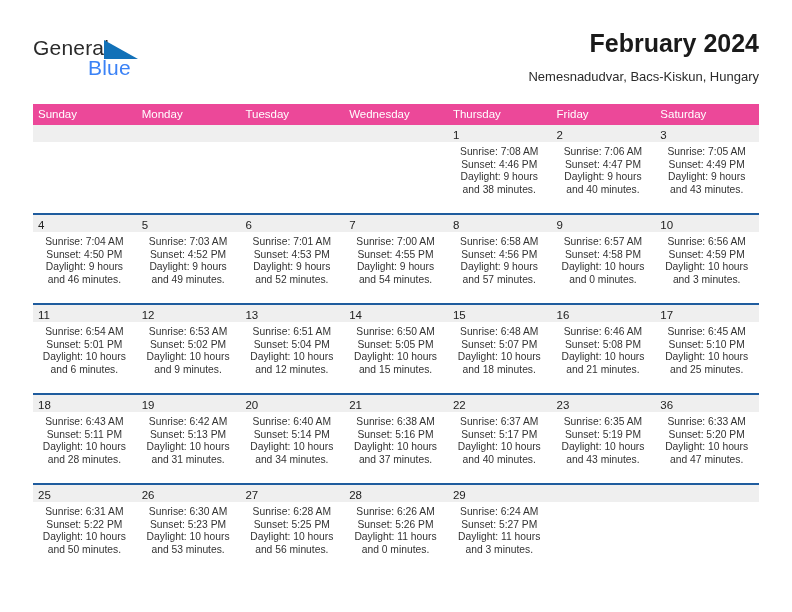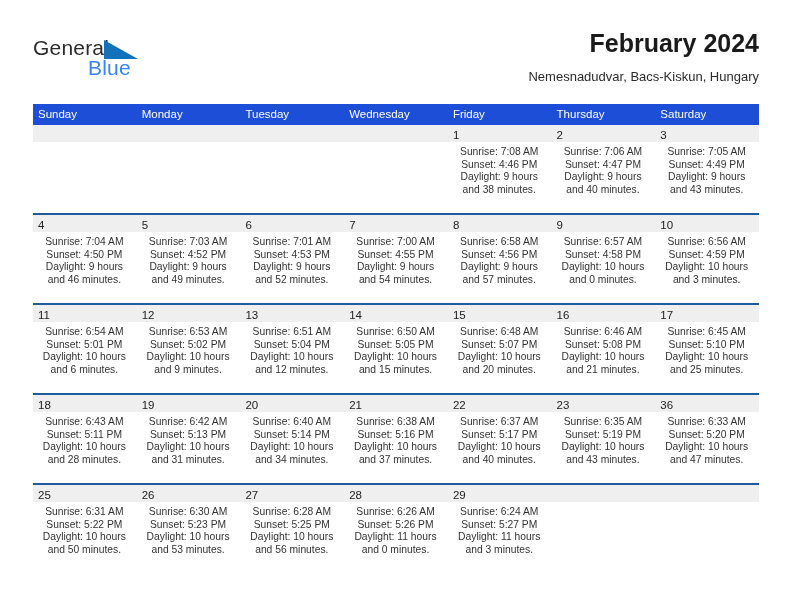--- a/index.html
+++ b/index.html
@@ -73,21 +73,21 @@
   }
 
   
   .calendar {
     position: absolute;
     left: 33px; top: 104px;
     width: 726px;
   }
   .dow-row {
     display: flex;
-    background: #1d4ed8;
+    background: #ec4899;
     height: 21px;
   }
   .dow {
     flex: 1 1 0;
     color: #ffffff;
     font-size: 11.5px;
     line-height: 21px;
     padding-left: 5px;
     white-space: nowrap;
     overflow: hidden;
@@ -149,22 +149,22 @@
     </div>
   </div>
 
   <div class="calendar">
 
     <div class="dow-row">
       <div class="dow">Sunday</div>
       <div class="dow">Monday</div>
       <div class="dow">Tuesday</div>
       <div class="dow">Wednesday</div>
+      <div class="dow">Thursday</div>
       <div class="dow">Friday</div>
-      <div class="dow">Thursday</div>
       <div class="dow">Saturday</div>
     </div>
 
     <div id="weeks-container">
         <div class="week">
           <div class="cell empty">
             <div class="daynum-band"><span class="daynum"></span></div>
             <div class="cell-lines">
               <div class="cell-line"></div>
               <div class="cell-line"></div>
@@ -328,21 +328,21 @@
               <div class="cell-line">Daylight: 10 hours</div>
               <div class="cell-line">and 15 minutes.</div>
             </div>
           </div>
           <div class="cell">
             <div class="daynum-band"><span class="daynum">15</span></div>
             <div class="cell-lines">
               <div class="cell-line">Sunrise: 6:48 AM</div>
               <div class="cell-line">Sunset: 5:07 PM</div>
               <div class="cell-line">Daylight: 10 hours</div>
-              <div class="cell-line">and 20 minutes.</div>
+              <div class="cell-line">and 18 minutes.</div>
             </div>
           </div>
           <div class="cell">
             <div class="daynum-band"><span class="daynum">16</span></div>
             <div class="cell-lines">
               <div class="cell-line">Sunrise: 6:46 AM</div>
               <div class="cell-line">Sunset: 5:08 PM</div>
               <div class="cell-line">Daylight: 10 hours</div>
               <div class="cell-line">and 21 minutes.</div>
             </div>

